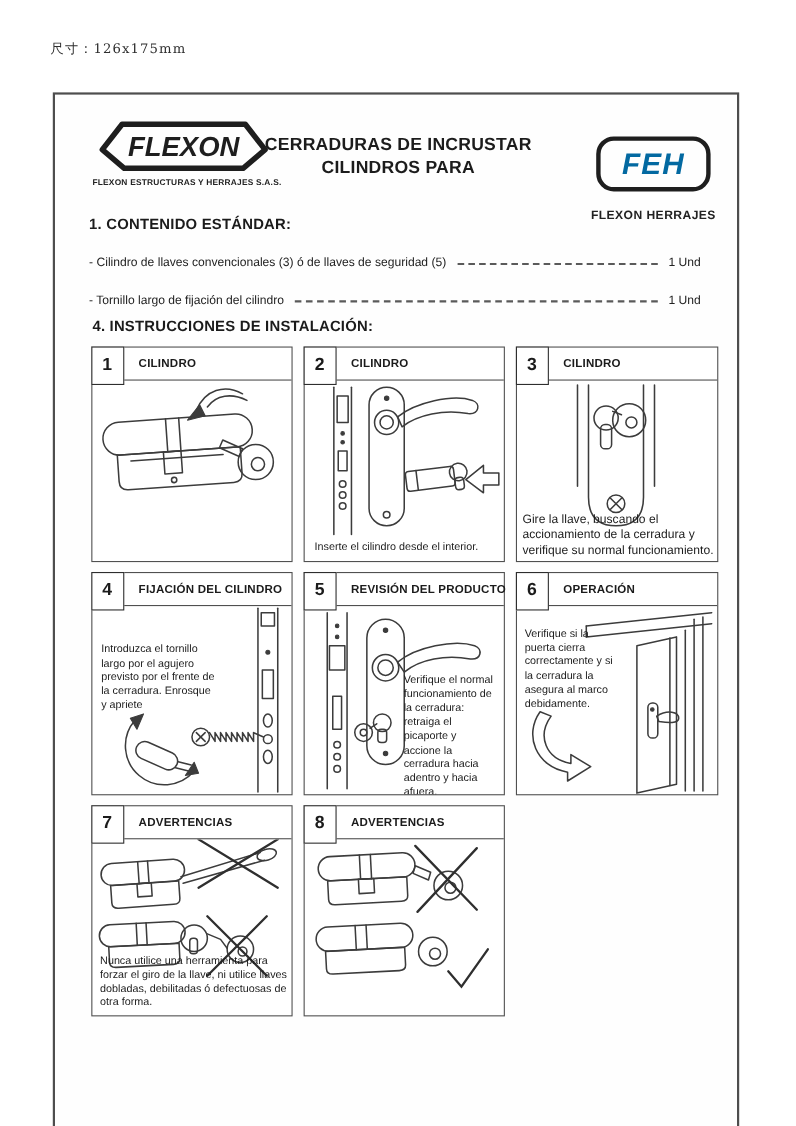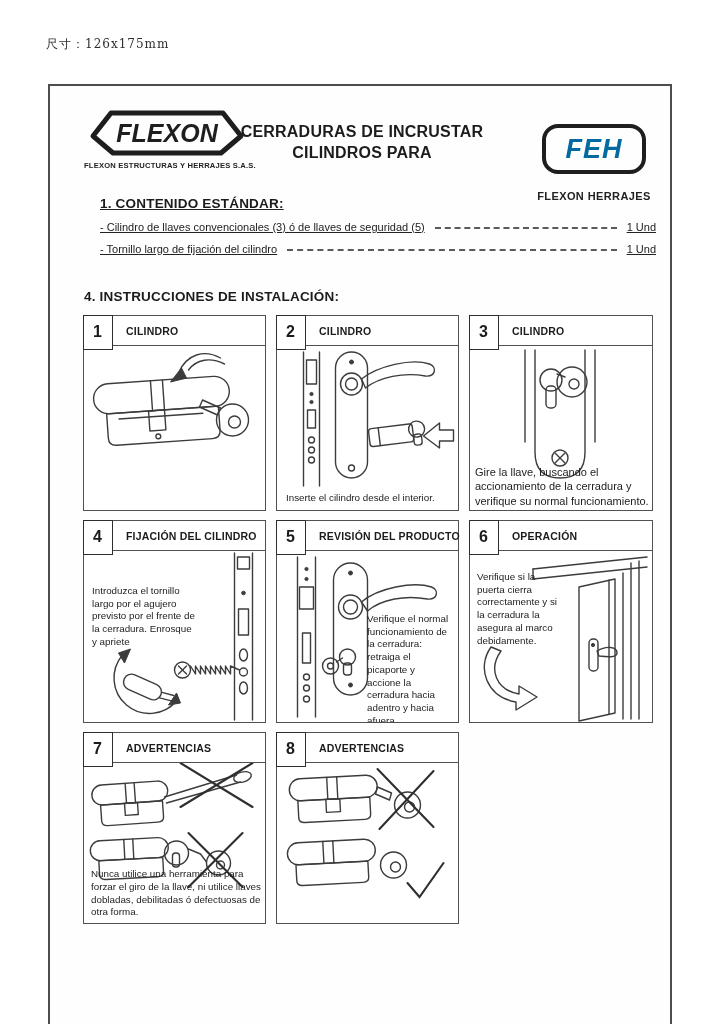--- a/index.html
+++ b/index.html
@@ -28,23 +28,23 @@
     font-weight:bold; font-size:16px; line-height:1.3; color:#1c1c1c; letter-spacing:.2px;
   }
   .feh-logo { position:absolute; left:486px; top:22px; width:116px; text-align:center; }
   .feh-badge {
     width:104px; height:50px; margin:16px auto; border:4px solid #1e1e1e; border-radius:16px;
     display:flex; align-items:center; justify-content:center;
     font-weight:bold; font-style:italic; font-size:27px; color:#0369a1; letter-spacing:1px;
   }
   .feh-tagline { font-size:11px; font-weight:bold; margin-top:8px; letter-spacing:.4px; }
   
-  .sec1 { position:absolute; left:50px; top:110px; width:556px;text-decoration:underline; }
+  .sec1 { position:absolute; left:31px; top:110px; width:556px; }
   .sec-title { font-weight:bold; font-size:13.5px; color:#1b1b1b; letter-spacing:.2px; }
-  .item-row { display:flex; align-items:flex-end; font-size:11px; margin-top:10px; color:#222; }
+  .item-row { display:flex; align-items:flex-end; font-size:11px; margin-top:22px; color:#222; }
   .item-label { white-space:nowrap; }
   .leader { flex:1; border-bottom:2px dashed #5a5a5a; margin:0 10px 4px 10px; min-width:30px; }
   .qty { white-space:nowrap; }
   
   .sec2-title { position:absolute; left:34px; top:203px; font-weight:bold; font-size:13.5px; color:#1b1b1b; letter-spacing:.2px; }
   .grid {
     position:absolute; left:33px; top:229px; width:570px;
     display:grid; grid-template-columns:183px 183px 184px; grid-template-rows:196px 203px 192px;
     column-gap:10px; row-gap:9px;
   }

